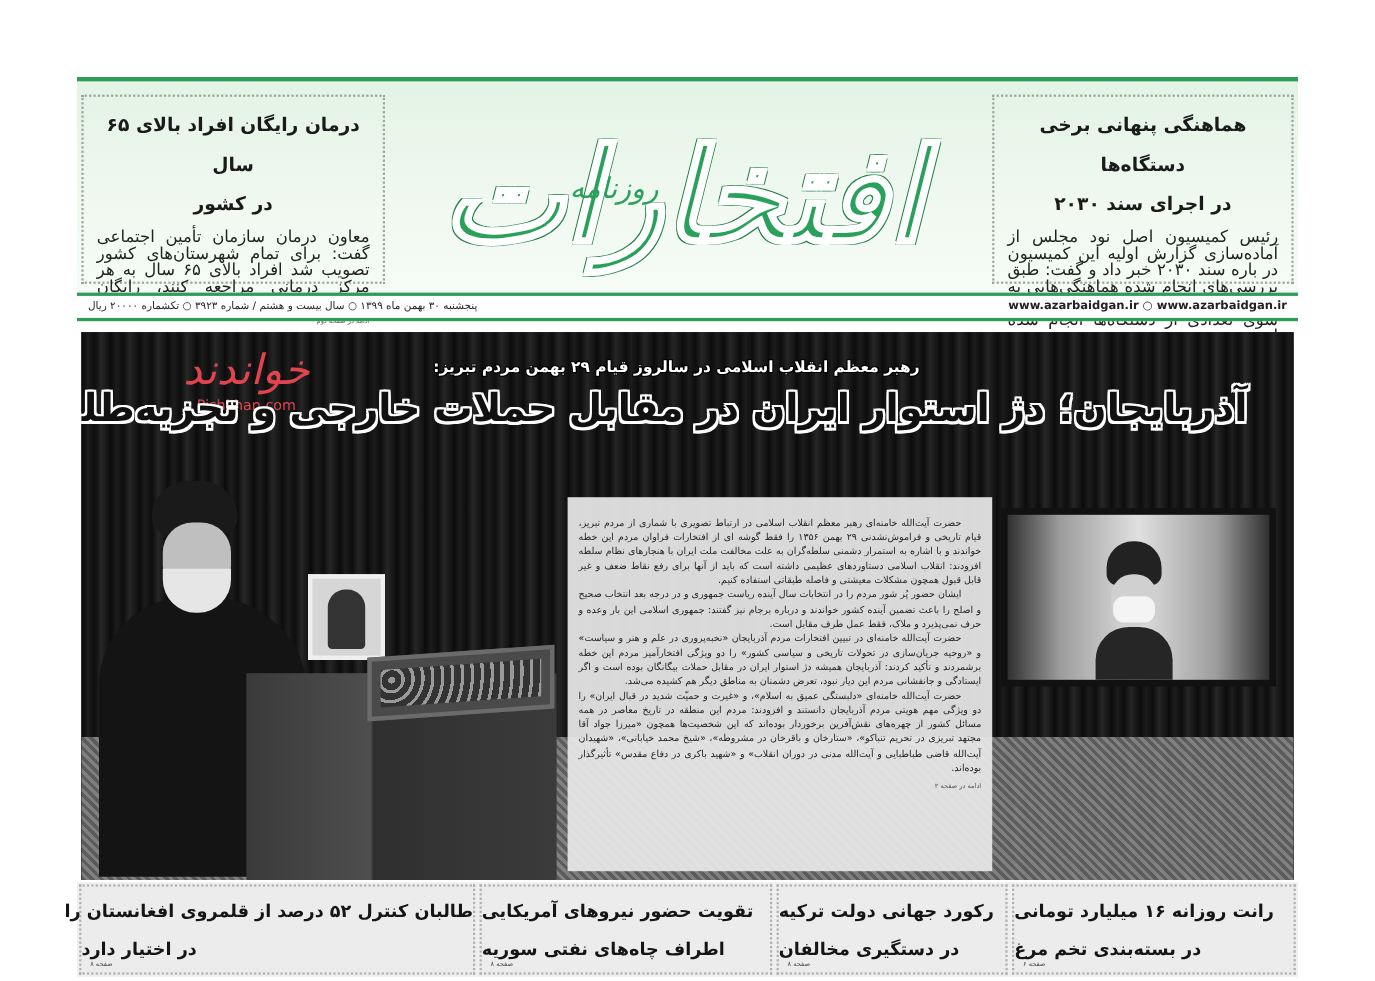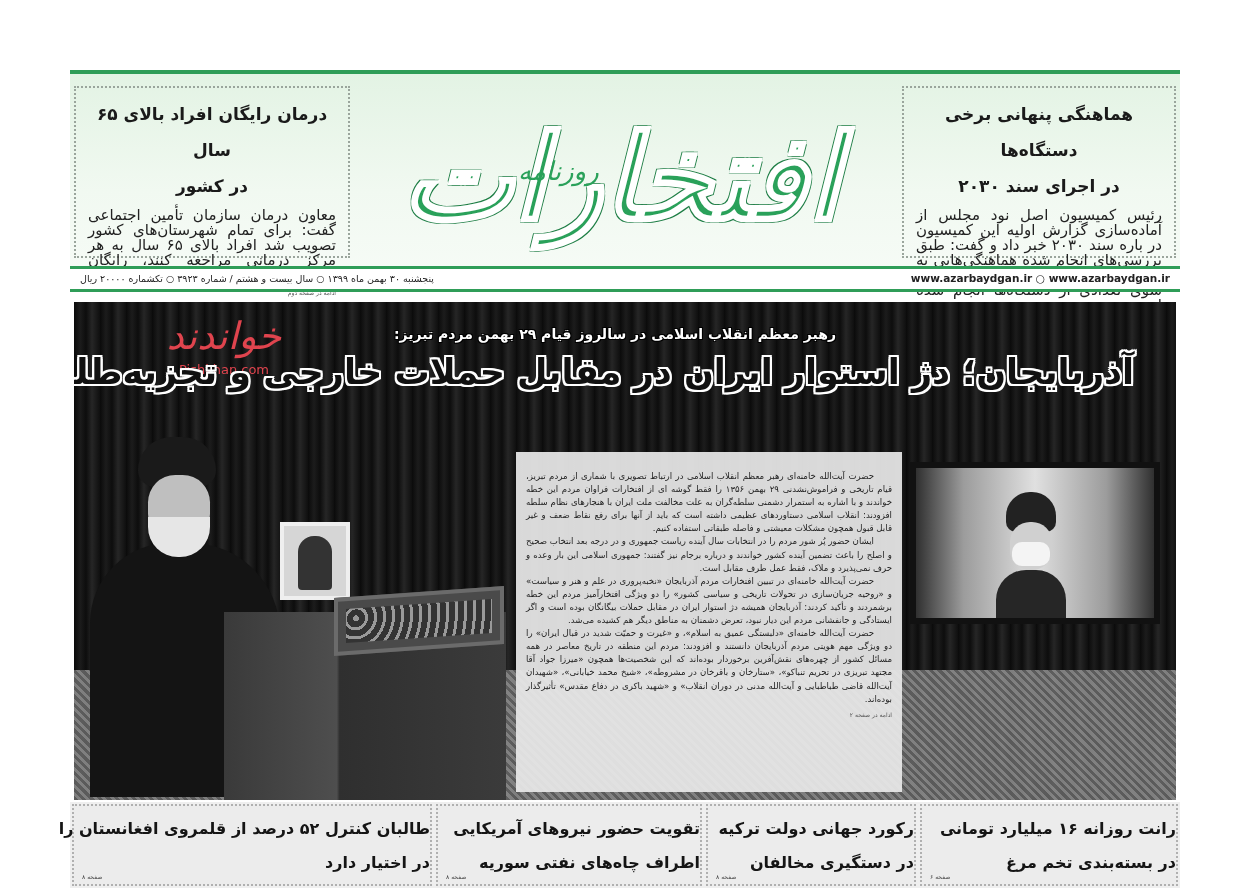--- a/index.html
+++ b/index.html
@@ -137,21 +137,21 @@
   .article .more { font-size: 6px; color: #555; text-indent: 0; margin-top: 2px; }
 
   
   .bottom {
     position: absolute; left: 0; top: 732px; width: 1110px; height: 86px;
     background: #efefef;
   }
   .bbox {
     position: absolute; top: 2px; height: 82px;
     border: 2px dotted #b0b0b0; background: #ececec;
-    direction: rtl; text-align: right; padding-top: 6px;
+    direction: rtl; text-align: left; padding-top: 6px;
   }
   .bbox h3 { font-size: 16px; font-weight: bold; line-height: 34px; color: #151515; white-space: nowrap; }
   .bbox .page-ref { position: absolute; left: 8px; bottom: 4px; font-size: 6px; color: #444; direction: rtl; }
   .bb1 { left: 2px;   width: 360px; }
   .bb2 { left: 366px; width: 266px; }
   .bb3 { left: 636px; width: 210px; }
   .bb4 { left: 850px; width: 258px; }
 </style>
 </head>
 <body>
@@ -174,21 +174,21 @@
     <div class="box box-right">
       <h2>هماهنگی پنهانی برخی دستگاه‌ها</h2>
       <h2>در اجرای سند ۲۰۳۰</h2>
       <p>رئیس کمیسیون اصل نود مجلس از آماده‌سازی گزارش اولیه این کمیسیون در باره سند ۲۰۳۰ خبر داد و گفت: طبق بررسی‌های انجام شده هماهنگی‌هایی به صورت پنهان برای اجرای این سند از سوی تعدادی از دستگاه‌ها انجام شده است.</p>
       <div class="more">ادامه در صفحه دوم</div>
     </div>
   </div>
 
   <div class="infobar">
     <div class="date">پنجشنبه ۳۰ بهمن ماه ۱۳۹۹ ○ سال بیست و هشتم / شماره ۳۹۲۳ ○ تکشماره ۲۰۰۰۰ ریال</div>
-    <div class="urls">www.azarbaydgan.ir ○ www.azarbaydgan.ir</div>
+    <div class="urls">www.azarbaidgan.ir ○ www.azarbaidgan.ir</div>
   </div>
 
   <div class="hero">
     <div class="hero-floor"></div>
 
     <div class="figure">
       <div class="robe"></div>
       <div class="turban"></div>
       <div class="face"></div>
       <div class="beard"></div>

